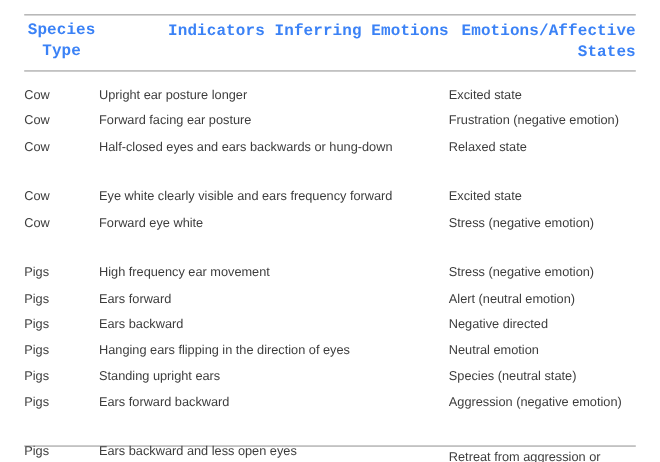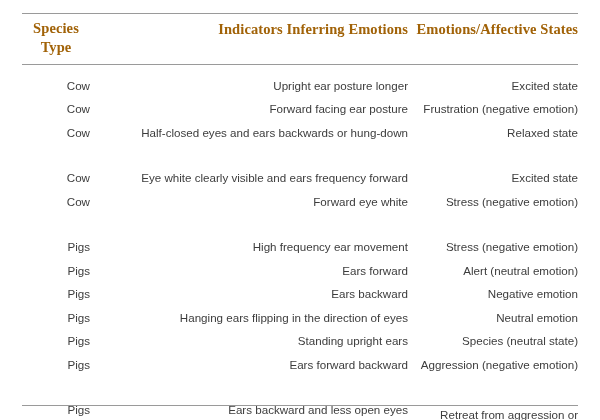--- a/index.html
+++ b/index.html
@@ -36,39 +36,39 @@
     left: 22px;
     width: 556px;
     border-collapse: collapse;
     table-layout: fixed;
   }
   table.tbl col.c1 { width: 68px; }
   table.tbl col.c2 { width: 318px; }
   table.tbl col.c3 { width: 170px; }
 
   thead th {
-    font-family: Liberation Serif, serif;
+    font-family: Liberation Mono, monospace;
     font-weight: bold;
     font-size: 14.5px;
-    color: #a16207;
+    color: #3b82f6;
     text-align: center;
     vertical-align: top;
     padding: 0;
     line-height: 1.32;
     letter-spacing: 0.1px;
   }
   thead th.h-species { padding-top: 1px; }
   thead th.h-ind, thead th.h-emo { padding-top: 2px; text-align: right; }
 
   .head-spacer td { height: 17px; padding: 0; border: 0; }
 
   tbody td {
     font-size: 11.6px;
     color: #3c3c3c;
-    text-align: right;
+    text-align: left;
     vertical-align: middle;
     padding: 0;
     height: 23.5px;
     line-height: 1.28;
     white-space: nowrap;
   }
   tbody tr.gap td {
     height: 22px;
     padding: 0;
   }
@@ -161,21 +161,21 @@
         <td>Stress (negative emotion)</td>
       </tr>
       <tr>
         <td>Pigs</td>
         <td>Ears forward</td>
         <td>Alert (neutral emotion)</td>
       </tr>
       <tr>
         <td>Pigs</td>
         <td>Ears backward</td>
-        <td>Negative emotion</td>
+        <td>Negative directed</td>
       </tr>
       <tr>
         <td>Pigs</td>
         <td>Hanging ears flipping in the direction of eyes</td>
         <td>Neutral emotion</td>
       </tr>
       <tr>
         <td>Pigs</td>
         <td>Standing upright ears</td>
         <td>Species (neutral state)</td>

